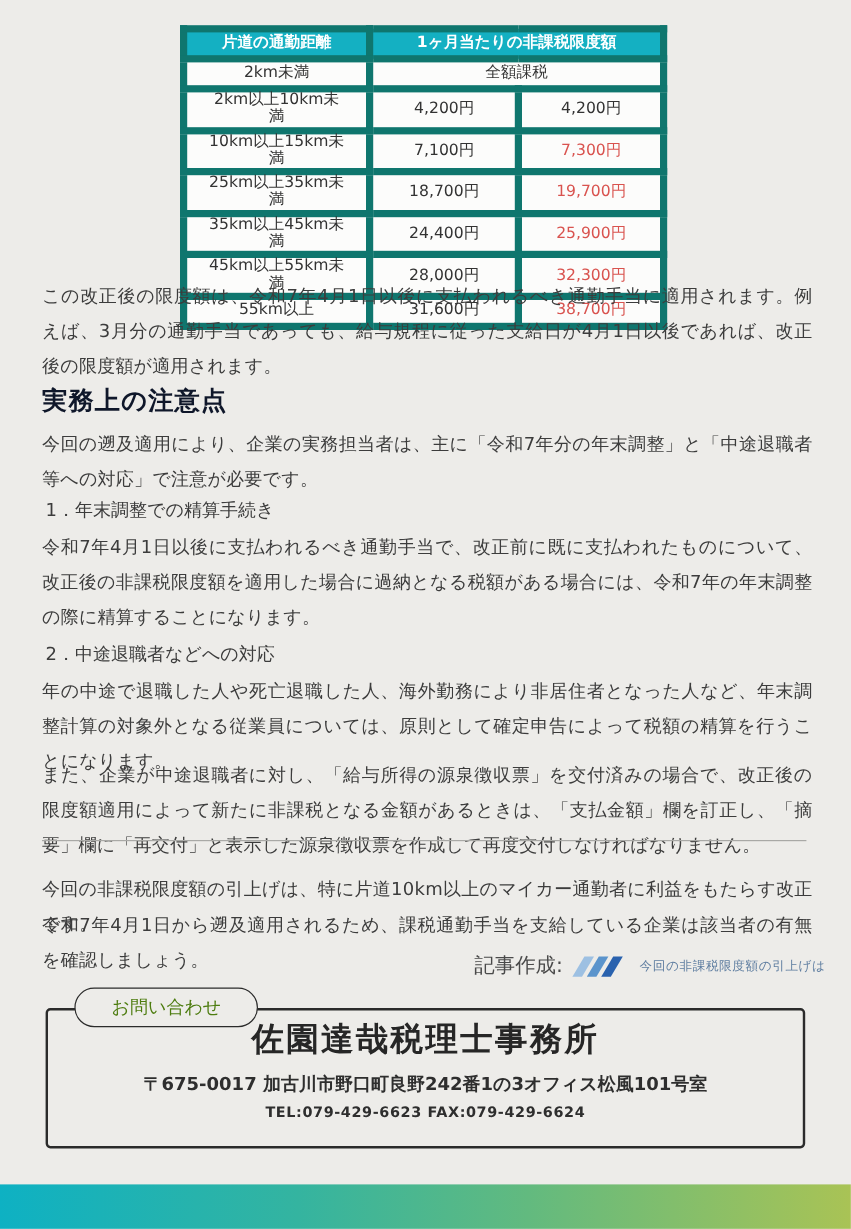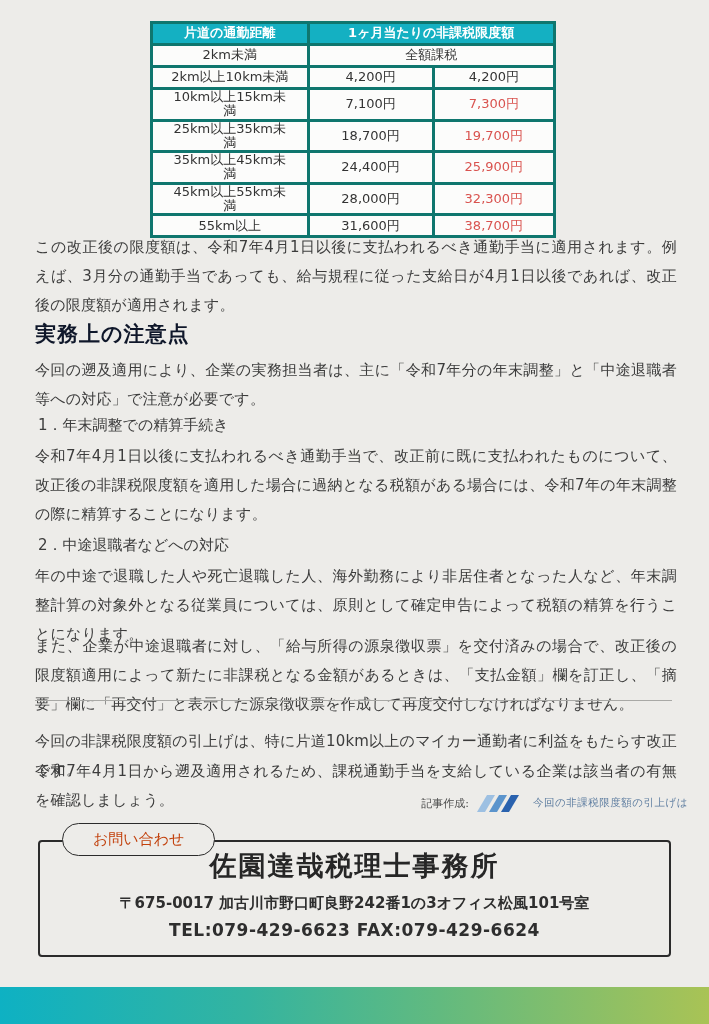--- a/index.html
+++ b/index.html
@@ -14,21 +14,21 @@
   
   .tax-table-wrap{position:absolute;left:150px;top:21px;width:406px;}
   table.tax{
     border-collapse:collapse;
     width:406px;
     background:#fcfcfb;
     font-size:13px;
     color:#333;
   }
   table.tax th,table.tax td{
-    border:3px solid #0f766e;
+    border:6px solid #0f766e;
     text-align:center;
     height:19px;
     padding:0 16px;
     line-height:1.1;
   }
   table.tax thead th.head{
     background:#14b0c2;
     color:#ffffff;
     font-weight:600;
   }
@@ -55,49 +55,49 @@
   }
   .divider{
     position:absolute;left:35px;width:637px;height:0;
     border-top:1px solid #a9a9a6;
   }
   
   .credit{
     position:absolute;top:793px;right:21px;
     display:flex;align-items:center;gap:6px;
   }
-  .credit-label{font-size:11px;color:#4a4a4a;}
+  .credit-label{font-size:17px;color:#4a4a4a;}
   .credit-org{font-size:10.5px;color:#5e7da0;letter-spacing:0.5px;}
   .credit-logo{display:block;}
   
   .contact-box{
     position:absolute;left:38px;top:840px;width:629px;height:113px;
     border:2px solid #2b2b2b;border-radius:4px;
     text-align:center;
   }
   .contact-pill{
     position:absolute;top:-19px;left:22px;
     background:#edece9;
     border:1.5px solid #2b2b2b;
     border-radius:999px;
     padding:6px 30px;
-    font-size:15px;color:#c2410c;
+    font-size:15px;color:#4d7c0f;
   }
   .office-name{
     margin-top:6px;
     font-size:27px;font-weight:bold;color:#262626;
     letter-spacing:2px;
   }
   .office-address{
     margin-top:10px;
     font-size:15px;font-weight:600;color:#2e2e2e;
   }
   .office-tel{
     margin-top:7px;
-    font-size:17px;font-weight:600;color:#2e2e2e;
+    font-size:12px;font-weight:600;color:#2e2e2e;
     letter-spacing:0.5px;
   }
   
   .bottom-bar{
     position:absolute;left:0;bottom:0;width:709px;height:37px;
     background:linear-gradient(90deg,#0eb1c3 0%,#34b4a0 35%,#62ba7f 62%,#a9c355 100%);
   }
 </style>
 </head>
 <body>

